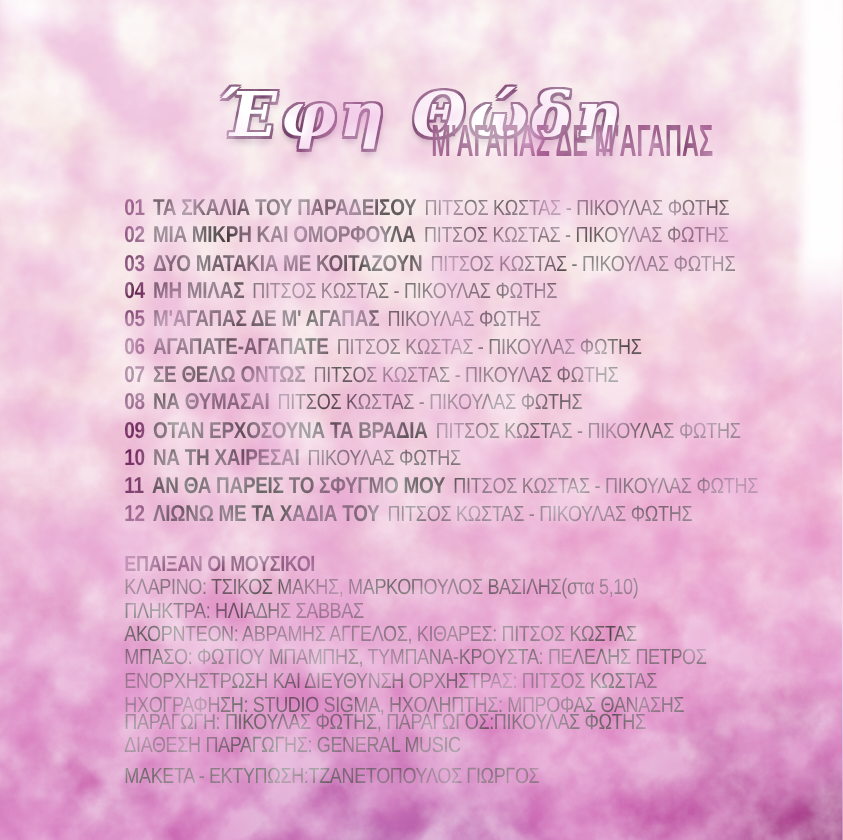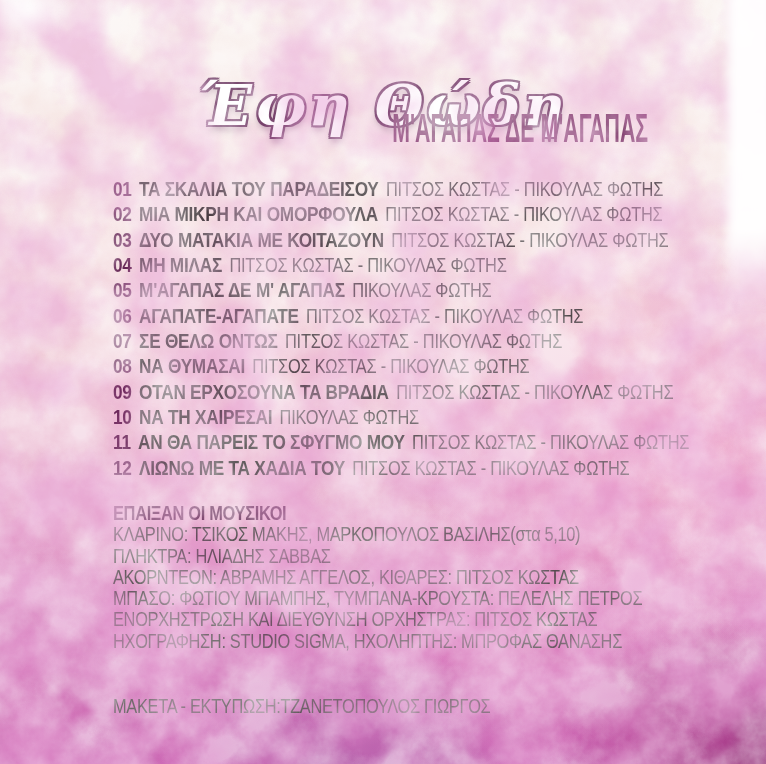--- a/index.html
+++ b/index.html
@@ -114,16 +114,20 @@
     <div id="musician-lines">
         <div class="cred-line">ΚΛΑΡΙΝΟ: ΤΣΙΚΟΣ ΜΑΚΗΣ, ΜΑΡΚΟΠΟΥΛΟΣ ΒΑΣΙΛΗΣ(στα 5,10)</div>
         <div class="cred-line">ΠΛΗΚΤΡΑ: ΗΛΙΑΔΗΣ ΣΑΒΒΑΣ</div>
         <div class="cred-line">ΑΚΟΡΝΤΕΟΝ: ΑΒΡΑΜΗΣ ΑΓΓΕΛΟΣ, ΚΙΘΑΡΕΣ: ΠΙΤΣΟΣ ΚΩΣΤΑΣ</div>
         <div class="cred-line">ΜΠΑΣΟ: ΦΩΤΙΟΥ ΜΠΑΜΠΗΣ, ΤΥΜΠΑΝΑ-ΚΡΟΥΣΤΑ: ΠΕΛΕΛΗΣ ΠΕΤΡΟΣ</div>
         <div class="cred-line">ΕΝΟΡΧΗΣΤΡΩΣΗ ΚΑΙ ΔΙΕΥΘΥΝΣΗ ΟΡΧΗΣΤΡΑΣ: ΠΙΤΣΟΣ ΚΩΣΤΑΣ</div>
         <div class="cred-line">ΗΧΟΓΡΑΦΗΣΗ: STUDIO SIGMA, ΗΧΟΛΗΠΤΗΣ: ΜΠΡΟΦΑΣ ΘΑΝΑΣΗΣ</div>
       </div>
   </section>
 
+  <section class="production" id="production-lines">
+      <div class="cred-line">ΠΑΡΑΓΩΓΗ: ΠΙΚΟΥΛΑΣ ΦΩΤΗΣ, ΠΑΡΑΓΩΓΟΣ:ΠΙΚΟΥΛΑΣ ΦΩΤΗΣ</div>
+      <div class="cred-line">ΔΙΑΘΕΣΗ ΠΑΡΑΓΩΓΗΣ: GENERAL MUSIC</div>
+    </section>
 
   <div class="cred-line print-credit">ΜΑΚΕΤΑ - ΕΚΤΥΠΩΣΗ:ΤΖΑΝΕΤΟΠΟΥΛΟΣ ΓΙΩΡΓΟΣ</div>
 
 </div>
 
 </body></html>

